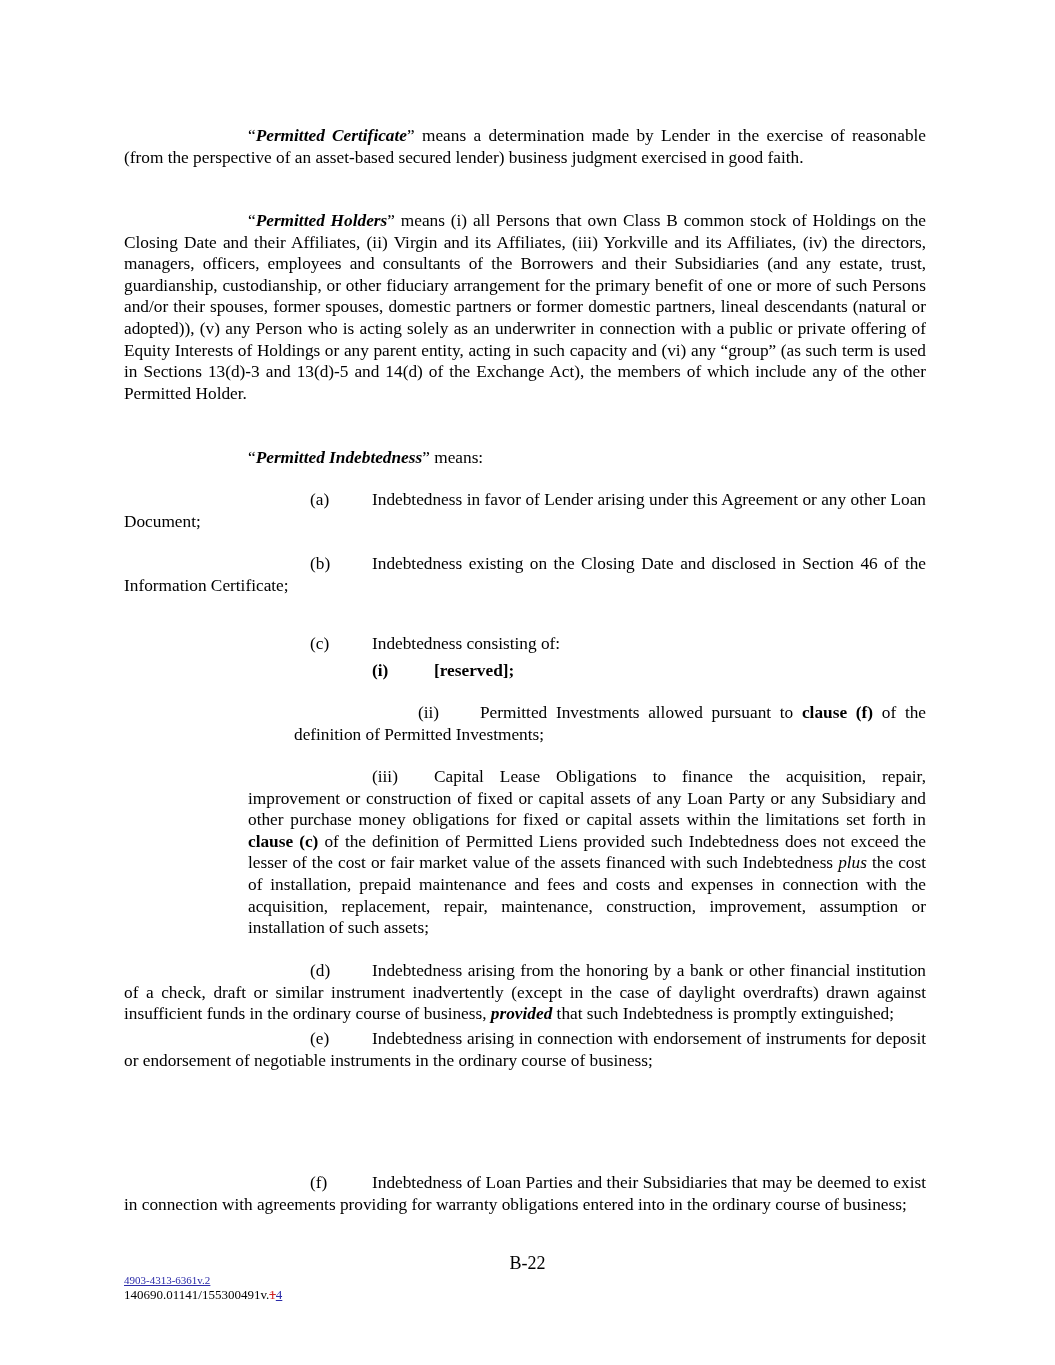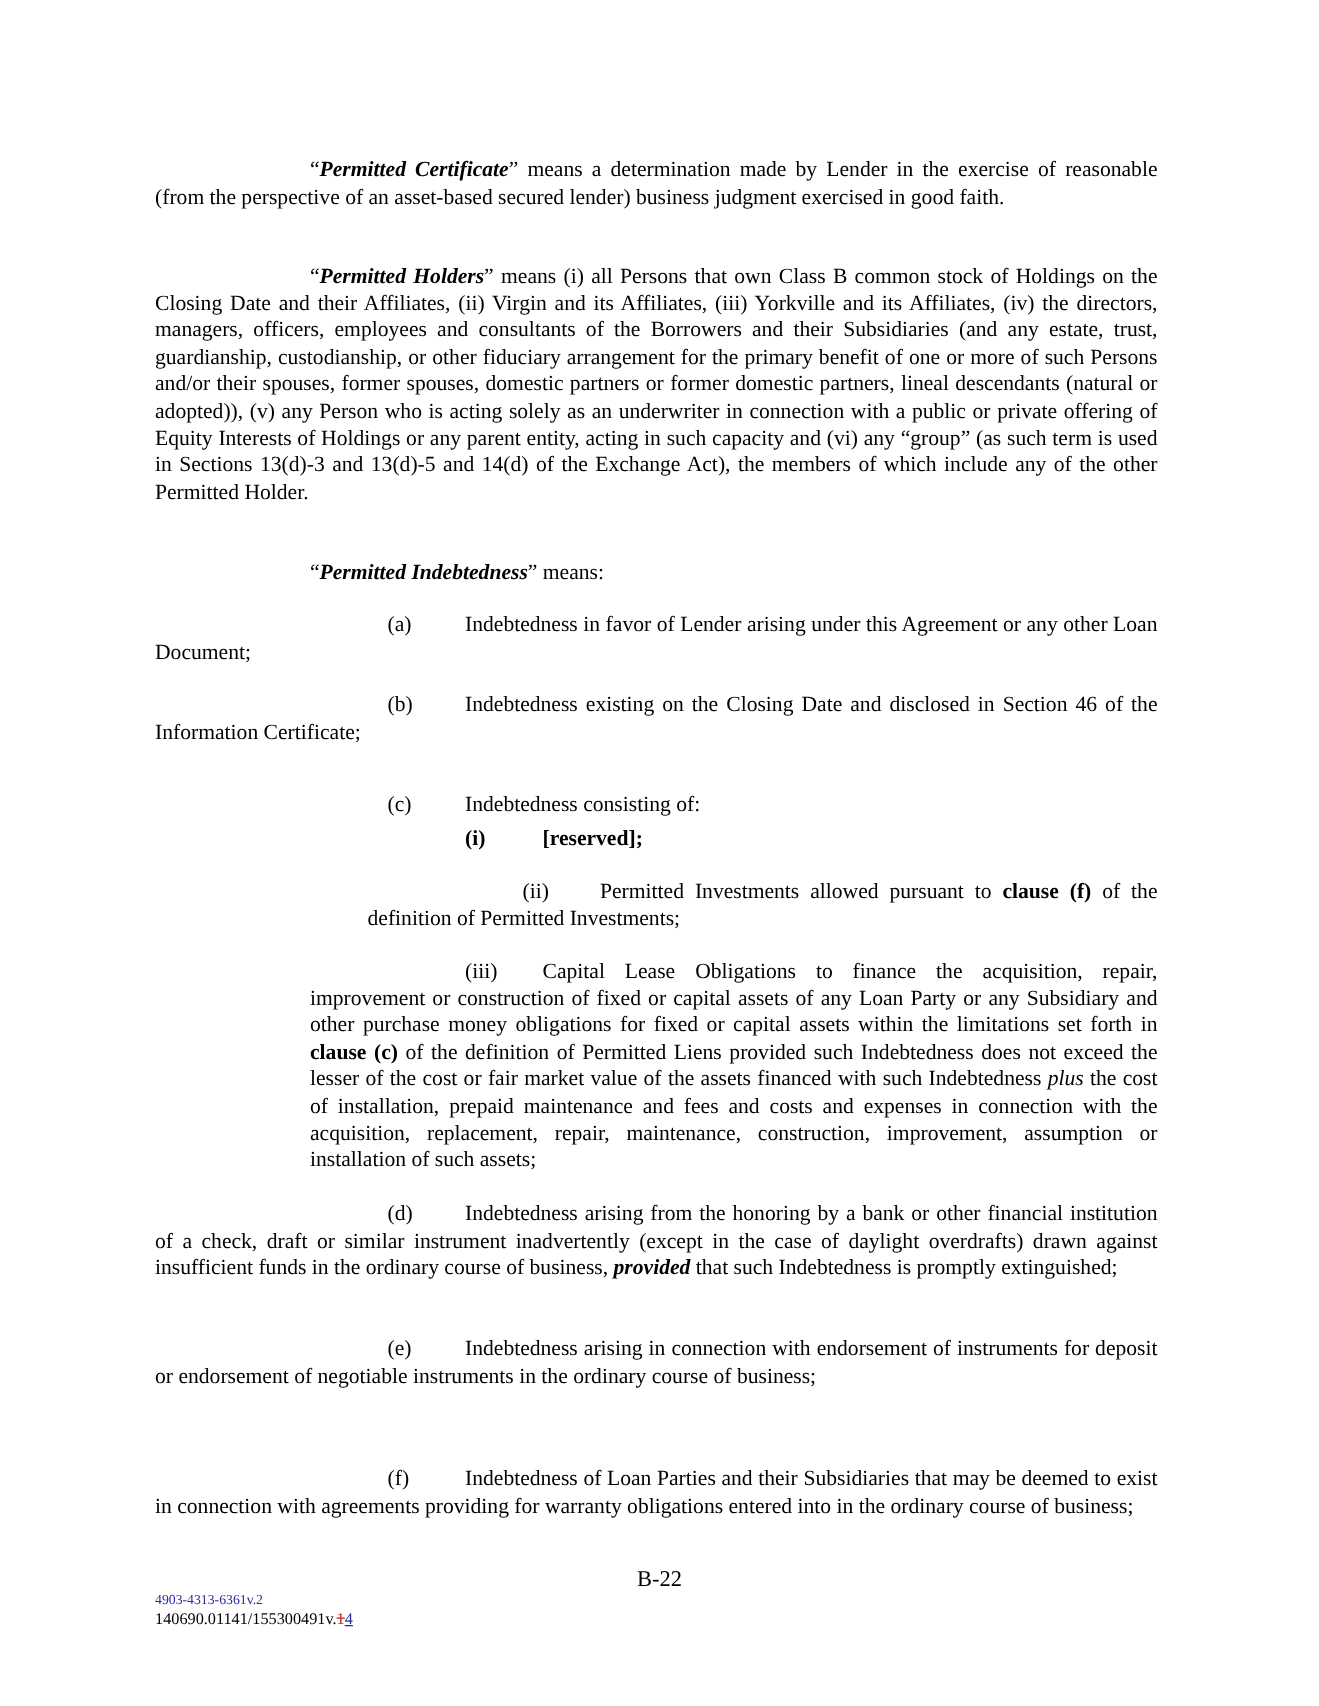--- a/index.html
+++ b/index.html
@@ -6,21 +6,21 @@
   body { width: 1055px; height: 1365px; position: relative; overflow: hidden;
          font-family: "Liberation Serif", serif; font-size: 17.3px; color: #000; line-height: 21.6px; }
   .block { position: absolute; left: 124px; width: 802px; text-align: justify; text-align-last: left; }
   .p { margin: 0; }
   .ind1 { text-indent: 124px; }
   .ind3 { text-indent: 186px; }
   .sub { position: absolute; left: 248px; width: 678px; text-align: justify; }
   .lbl { display: inline-block; width: 62px; text-indent: 0; }
   b i, i b { font-weight: bold; font-style: italic; }
   .footer-page { position: absolute; top: 1253px; left: 0; width: 1055px; text-align: center; font-size: 18px; }
-  .foot1 { position: absolute; top: 1274px; left: 124px; font-size: 11px; color: #2a2aa8; line-height: 13px; }
+  .foot1 { position: absolute; top: 1274px; left: 124px; font-size: 11px; color: #2a2aa8; text-decoration: underline; line-height: 13px; }
   .foot2 { position: absolute; top: 1287px; left: 124px; font-size: 13px; line-height: 15px; }
   .del { color: #d02020; text-decoration: line-through; }
   .ins { color: #2a2aa8; text-decoration: underline; }
 </style>
 </head>
 <body>
 
 <div>
 
   <div class="block" style="top:125px;">
@@ -56,21 +56,21 @@
   </div>
 
   <div class="sub" style="top:766px;">
     <p class="p" style="text-indent:124px;"><span class="lbl">(iii)</span><span>Capital Lease Obligations to finance the acquisition, repair, improvement or construction of fixed or capital assets of any Loan Party or any Subsidiary and other purchase money obligations for fixed or capital assets within the limitations set forth in </span><b>clause (c)</b><span> of the definition of Permitted Liens provided such Indebtedness does not exceed the lesser of the cost or fair market value of the assets financed with such Indebtedness </span><i>plus</i><span> the cost of installation, prepaid maintenance and fees and costs and expenses in connection with the acquisition, replacement, repair, maintenance, construction, improvement, assumption or installation of such assets;</span></p>
   </div>
 
   <div class="block" style="top:960px;">
     <p class="p ind3"><span class="lbl">(d)</span><span>Indebtedness arising from the honoring by a bank or other financial institution of a check, draft or similar instrument inadvertently (except in the case of daylight overdrafts) drawn against insufficient funds in the ordinary course of business, </span><b><i>provided</i></b><span> that such Indebtedness is promptly extinguished;</span></p>
   </div>
 
-  <div class="block" style="top:1068px;">
+  <div class="block" style="top:1028px;">
     <p class="p ind3"><span class="lbl">(e)</span><span>Indebtedness arising in connection with endorsement of instruments for deposit or endorsement of negotiable instruments in the ordinary course of business;</span></p>
   </div>
 
   <div class="block" style="top:1172px;">
     <p class="p ind3"><span class="lbl">(f)</span><span>Indebtedness of Loan Parties and their Subsidiaries that may be deemed to exist in connection with agreements providing for warranty obligations entered into in the ordinary course of business;</span></p>
   </div>
 
   <div class="footer-page">B-22</div>
   <div class="foot1">4903-4313-6361v.2</div>
   <div class="foot2"><span>140690.01141/155300491v.</span><span class="del">1</span><span class="ins">4</span></div>

